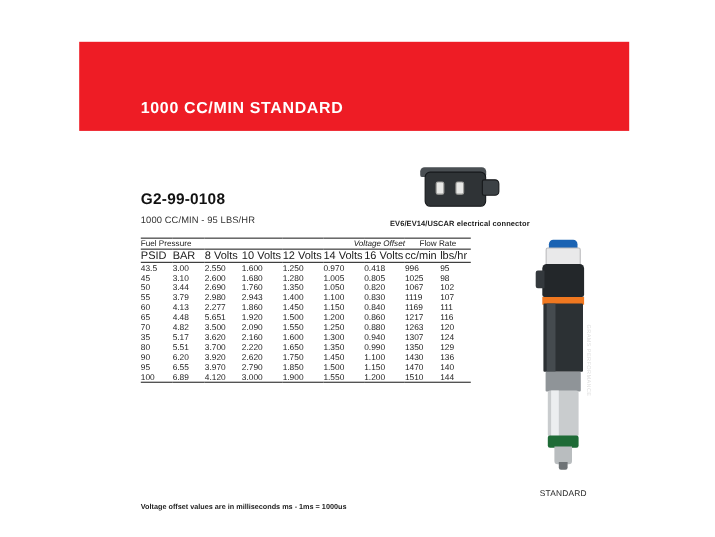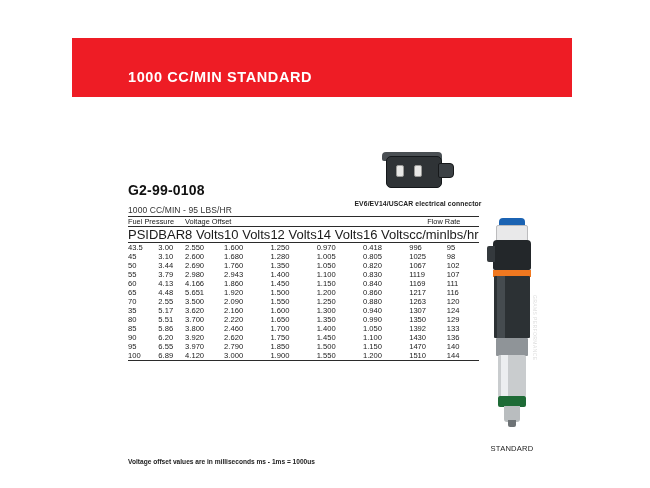--- a/index.html
+++ b/index.html
@@ -14,21 +14,21 @@
     position: relative;
     width: 650px; height: 488px;
     overflow: hidden;
     background: #ffffff;
   }
 
   
   .banner {
     position: absolute;
     left: 72px; top: 38px;
-    width: 500px; height: 59px;
+    width: 500px; height: 81px;
     background: #ee1c25;
   }
   .banner-title {
     position: absolute;
     left: 56px;
     bottom: 12px;
     font-size: 14.5px;
     font-weight: bold;
     letter-spacing: 0.6px;
     color: #ffffff;
@@ -38,21 +38,21 @@
   .part-block {
     position: absolute;
     left: 128px; top: 172px;
     width: 260px;
   }
   .part-number {
     font-size: 14px;
     font-weight: bold;
     letter-spacing: 0.2px;
     color: #111111;
-    margin: 10px 0 7px 0;
+    margin: 0 0 7px 0;
   }
   .part-desc {
     font-size: 8.5px;
     color: #333333;
     letter-spacing: 0.1px;
   }
 
   
   .connector-wrap {
     position: absolute;
@@ -123,24 +123,24 @@
     font-weight: normal;
     white-space: nowrap;
   }
   .grp-row th {
     font-size: 7.4px;
     font-weight: bold;
     padding: 3px 0 3px 0;
     border-top: 1px solid #2b2b2b;
     border-bottom: 1px solid #2b2b2b;
   }
-  .grp-row th.c-voltage { text-align: left; }
+  .grp-row th.c-voltage { text-align: right; font-style: italic; }
   .grp-row th.c-flow { text-align: center; }
   .hdr-row th {
-    font-size: 13px;
+    font-size: 10px;
     font-weight: bold;
     padding: 4px 0 4px 0;
     border-bottom: 1px solid #2b2b2b;
   }
   tbody td {
     padding: 2.6px 0;
     font-size: 7.6px;
   }
   tbody tr:last-child td { border-bottom: 1px solid #2b2b2b; }
   col.c0 { width: 32px; }
@@ -366,42 +366,42 @@
           <td>2.943</td>
           <td>1.400</td>
           <td>1.100</td>
           <td>0.830</td>
           <td>1119</td>
           <td>107</td>
         </tr>
         <tr>
           <td>60</td>
           <td>4.13</td>
-          <td>4.166</td>
+          <td>2.277</td>
           <td>1.860</td>
           <td>1.450</td>
           <td>1.150</td>
           <td>0.840</td>
           <td>1169</td>
           <td>111</td>
         </tr>
         <tr>
           <td>65</td>
           <td>4.48</td>
           <td>5.651</td>
           <td>1.920</td>
           <td>1.500</td>
           <td>1.200</td>
           <td>0.860</td>
           <td>1217</td>
           <td>116</td>
         </tr>
         <tr>
           <td>70</td>
-          <td>2.55</td>
+          <td>4.82</td>
           <td>3.500</td>
           <td>2.090</td>
           <td>1.550</td>
           <td>1.250</td>
           <td>0.880</td>
           <td>1263</td>
           <td>120</td>
         </tr>
         <tr>
           <td>35</td>
@@ -417,31 +417,20 @@
         <tr>
           <td>80</td>
           <td>5.51</td>
           <td>3.700</td>
           <td>2.220</td>
           <td>1.650</td>
           <td>1.350</td>
           <td>0.990</td>
           <td>1350</td>
           <td>129</td>
-        </tr>
-        <tr>
-          <td>85</td>
-          <td>5.86</td>
-          <td>3.800</td>
-          <td>2.460</td>
-          <td>1.700</td>
-          <td>1.400</td>
-          <td>1.050</td>
-          <td>1392</td>
-          <td>133</td>
         </tr>
         <tr>
           <td>90</td>
           <td>6.20</td>
           <td>3.920</td>
           <td>2.620</td>
           <td>1.750</td>
           <td>1.450</td>
           <td>1.100</td>
           <td>1430</td>

